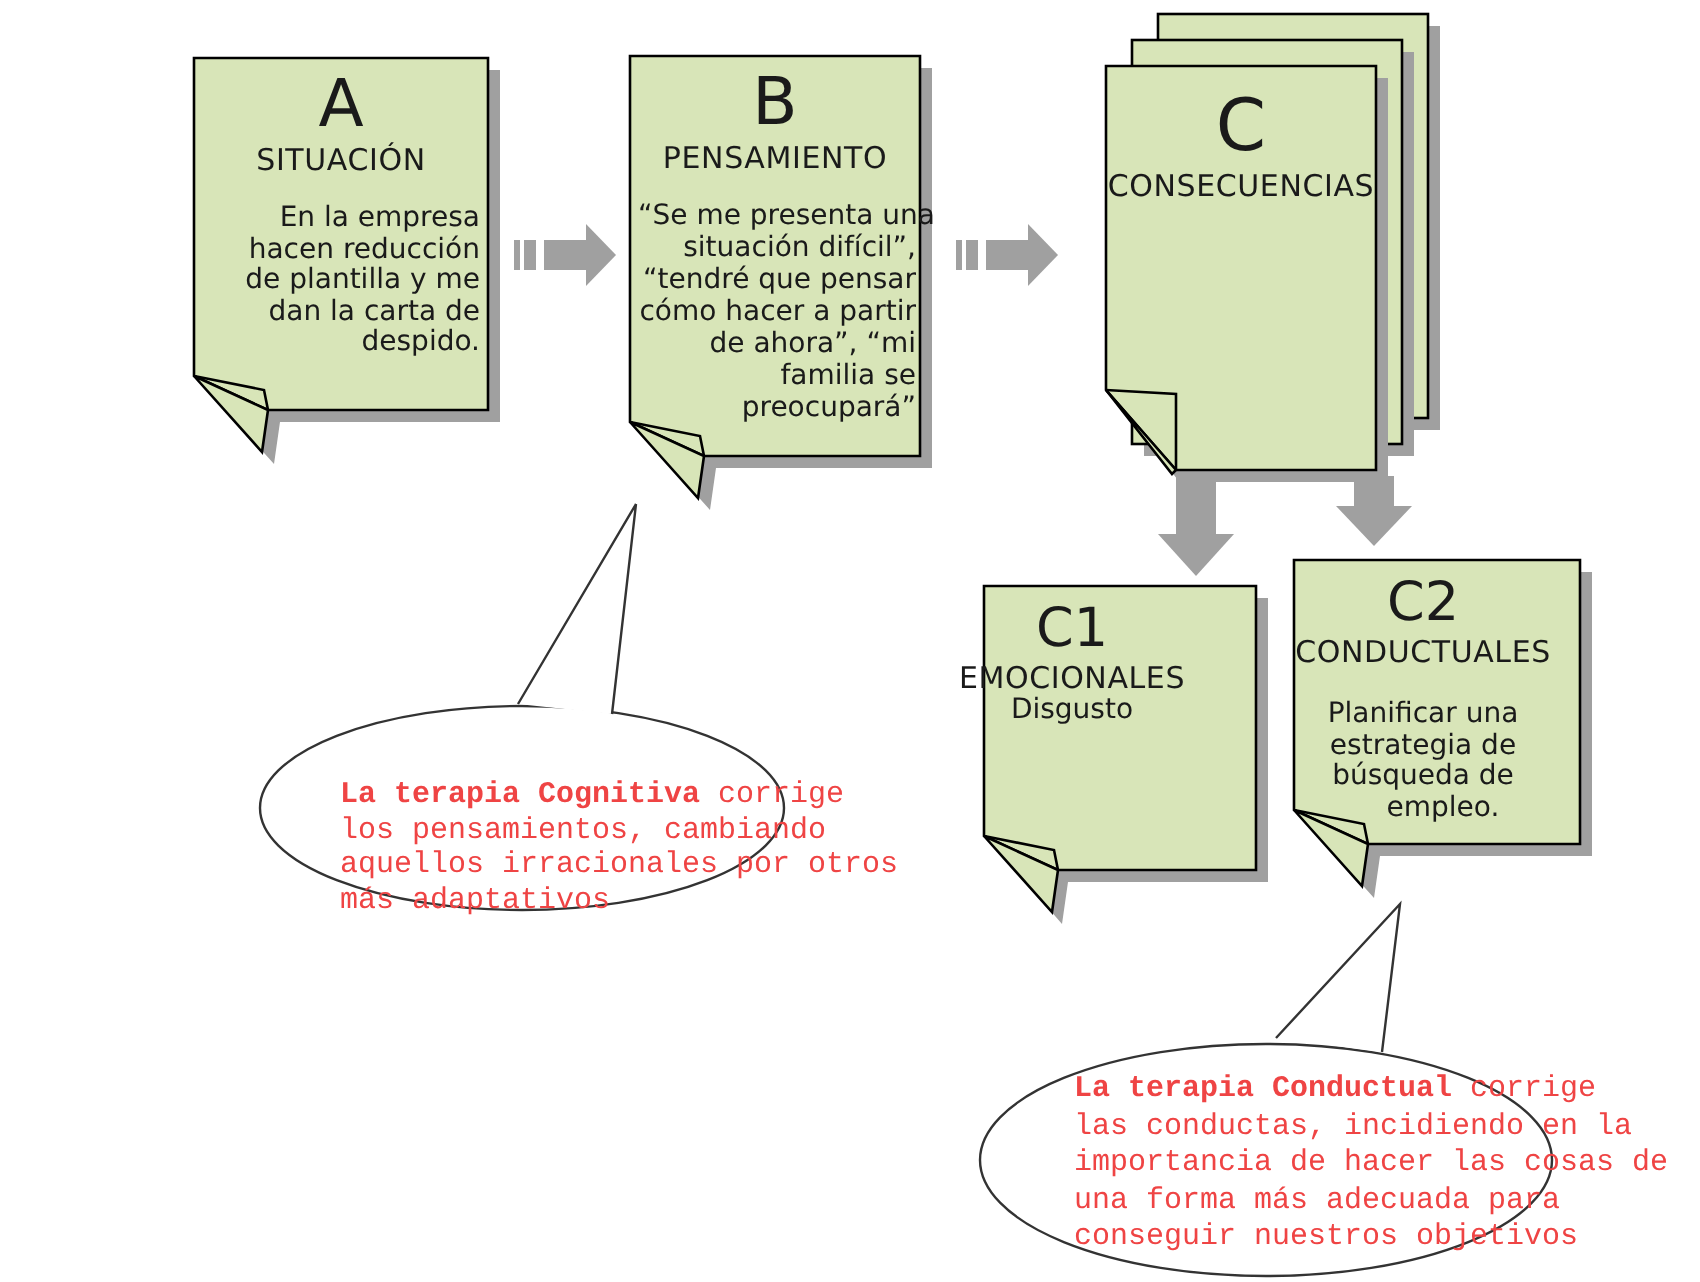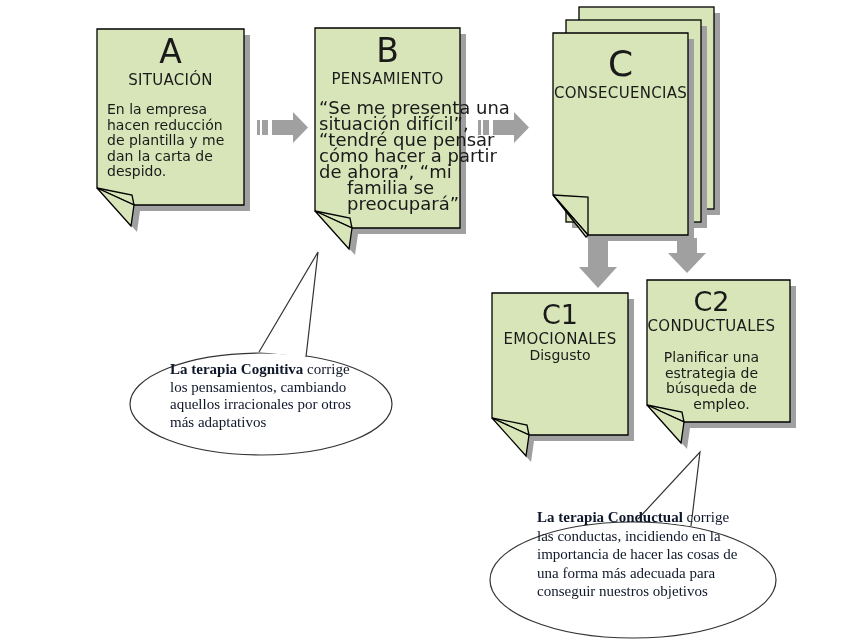--- a/index.html
+++ b/index.html
@@ -6,29 +6,29 @@
   .canvas{position:relative;width:850px;height:641px;background:#ffffff;overflow:hidden;
           font-family:"DejaVu Sans",sans-serif;color:#1a1a1a;}
   .shapes{position:absolute;left:0;top:0;}
   .note-text{position:absolute;text-align:center;}
   .letter{font-size:33px;line-height:42px;margin-top:2px;}
   .letter.big{font-size:36px;line-height:44px;}
   .letter.small{font-size:27px;line-height:34px;}
   .subtitle{font-size:15px;line-height:15px;letter-spacing:0.3px;}
   .body{font-size:14px;line-height:15.5px;}
   .body .line{display:block;white-space:nowrap;}
-  .body.left{text-align:left;}
+  .body.left{text-align:right;}
   .note-a-body{margin-top:14px;padding:0 4px 0 10px;}
-  .note-b-body{margin-top:13px;padding:0 2px 0 4px;font-size:18px;line-height:16px;}
+  .note-b-body{margin-top:13px;padding:0 2px 0 4px;font-size:14px;line-height:16px;}
   .note-b-body .indent{margin-left:28px;}
   .note-c1-body{line-height:17.5px;}
   .note-c2-body{margin-top:16px;}
   .note-c2-body .shifted{transform:translateX(10px);}
-  .callout-text{position:absolute;font-family:Liberation Serif, serif;
-                font-size:15px;line-height:17.5px;color:#0f172a;}
+  .callout-text{position:absolute;font-family:Liberation Mono, monospace;
+                font-size:15px;line-height:17.5px;color:#ef4444;margin-top:28px;}
   .callout-text .line{display:block;white-space:nowrap;}
   .callout-text .b{font-weight:bold;}
   .callout-2{line-height:18.5px;}
 </style>
 </head>
 <body>
 
 <div class="canvas">
 
   <svg class="shapes" width="850" height="641" viewBox="0 0 850 641">
@@ -130,21 +130,21 @@
       <span class="line indent">familia se</span>
       <span class="line indent">preocupará”</span>
     </div>
   </div>
 
   <div class="note-text" style="left:553px;top:40px;width:135px;">
     <div class="letter big">C</div>
     <div class="subtitle">CONSECUENCIAS</div>
   </div>
 
-  <div class="note-text" style="left:492px;top:296px;width:136px;">
+  <div class="note-text" style="left:468px;top:296px;width:136px;">
     <div class="letter small">C1</div>
     <div class="subtitle">EMOCIONALES</div>
     <div class="body note-c1-body">
       <span class="line">Disgusto</span>
     </div>
   </div>
 
   <div class="note-text" style="left:647px;top:283px;width:129px;">
     <div class="letter small">C2</div>
     <div class="subtitle">CONDUCTUALES</div>

